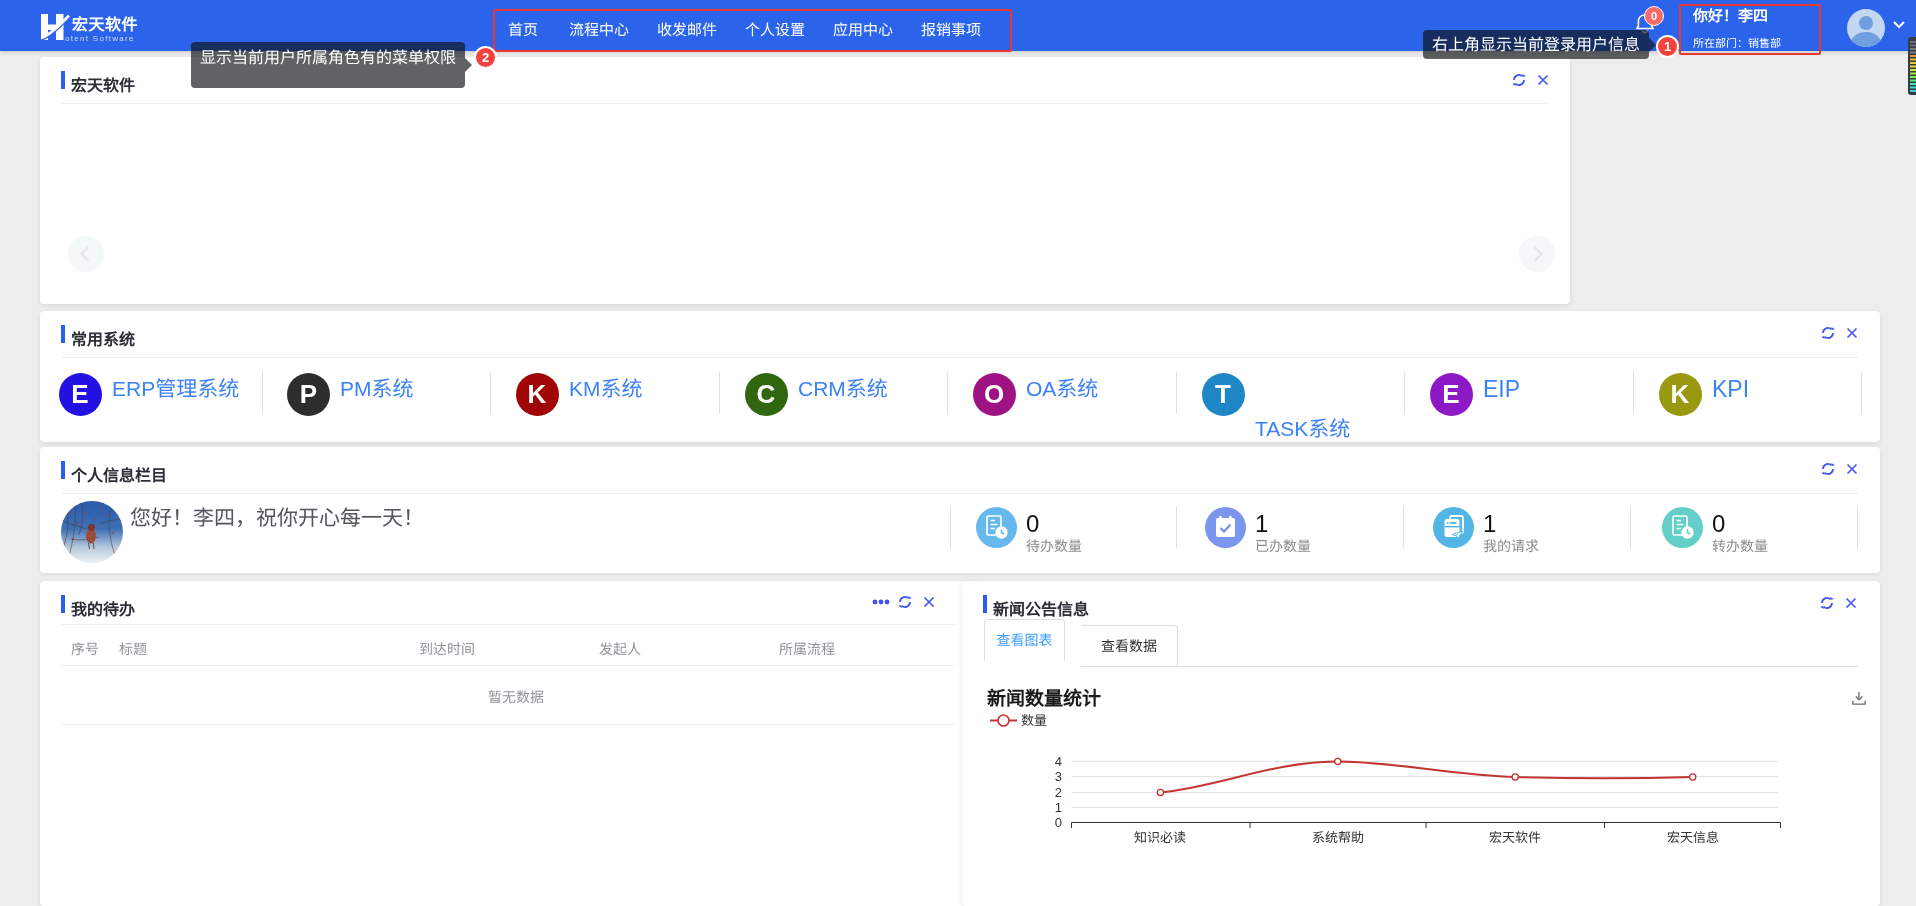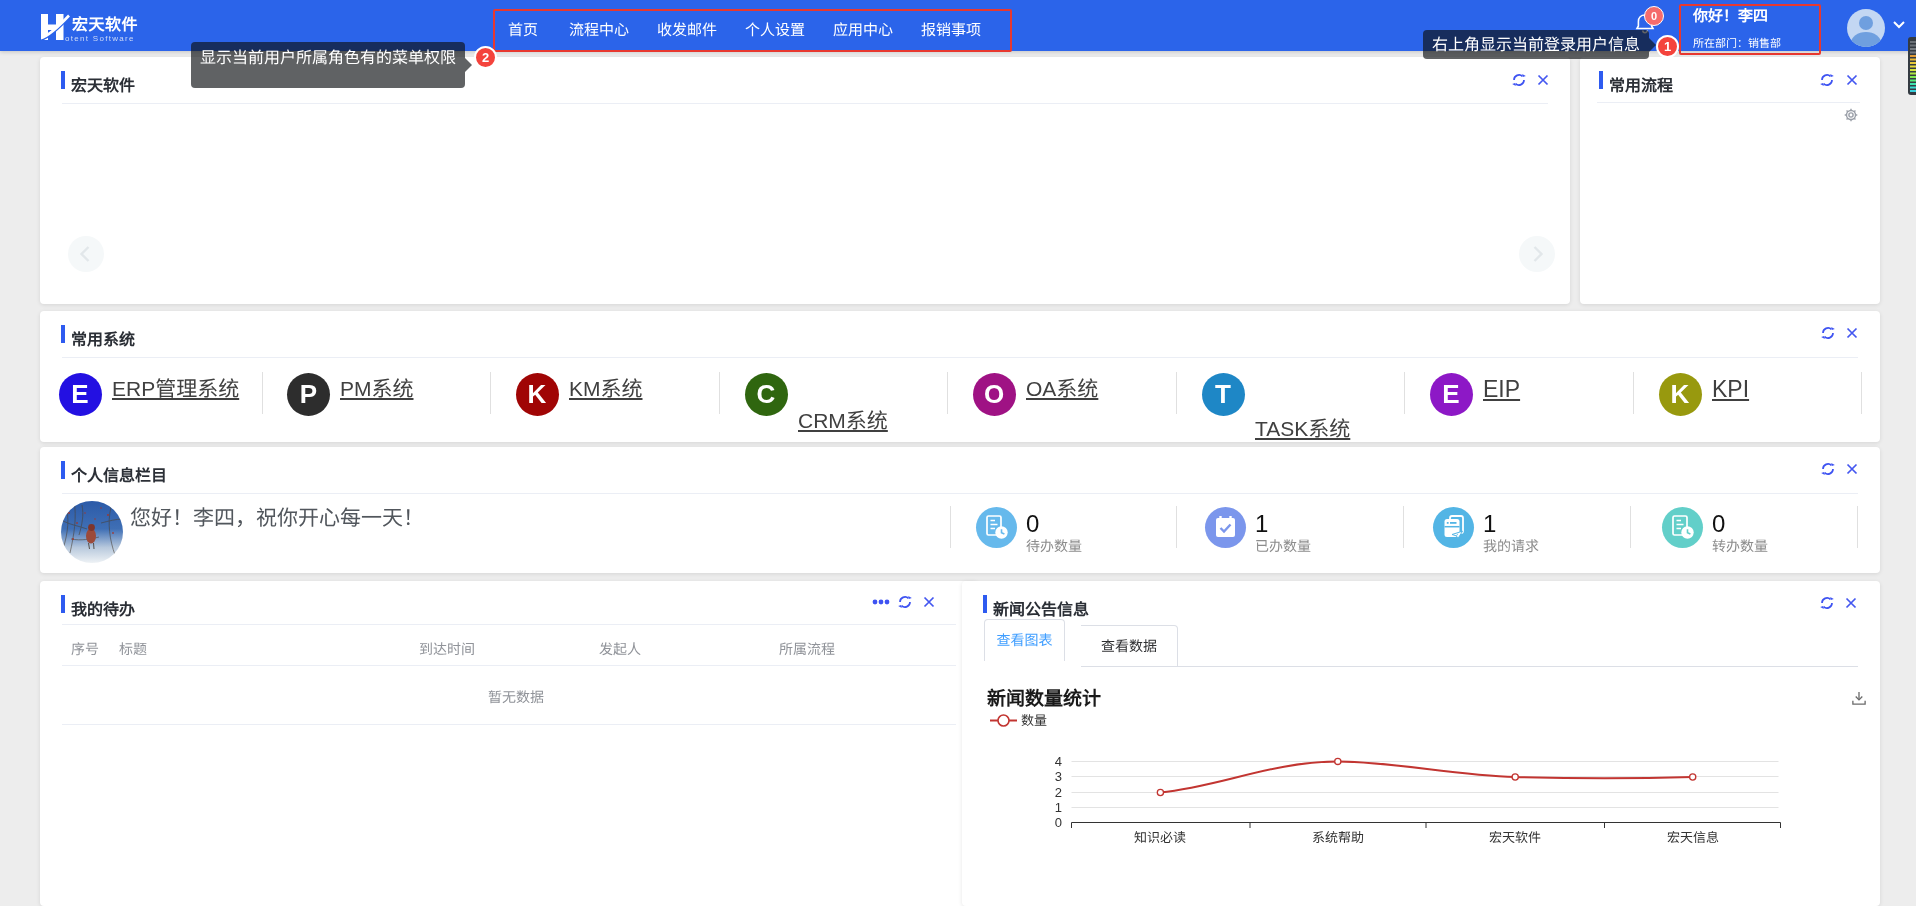--- a/index.html
+++ b/index.html
@@ -26,21 +26,21 @@
 .nbadge { position:absolute; border-radius:50%; background:#f4433c; border:2px solid #fff; color:#fff; font-weight:bold; text-align:center; z-index:32; }
 
 .panel { position:absolute; background:#fff; border-radius:4px; box-shadow:0 1px 4px rgba(0,0,0,.10); }
 .ptitle { position:absolute; font-size:16px; font-weight:bold; color:#2b2f36; white-space:nowrap; }
 .pbar { position:absolute; width:4px; height:18px; background:#2e5bf0; }
 .pdiv { position:absolute; height:0; border-top:1px solid #ebeef5; }
 .picon { position:absolute; width:14px; height:14px; }
 .vline { position:absolute; width:0; border-left:1px solid #e0e0e0; }
 
 .syscircle { position:absolute; width:43px; height:43px; border-radius:50%; color:#fff; text-align:center; line-height:43px; font-size:26px; font-weight:bold; }
-.syslabel { position:absolute; font-size:21px; color:#404040; white-space:nowrap;text-decoration:underline; }
+.syslabel { position:absolute; font-size:21px; color:#3b82f6; white-space:nowrap; }
 
 .statc { position:absolute; width:41px; height:41px; border-radius:50%; }
 .statn { position:absolute; font-size:24px; color:#111; }
 .statl { position:absolute; font-size:14px; color:#8c8c8c; white-space:nowrap; }
 
 .th { position:absolute; font-size:14px; color:#909399; white-space:nowrap; }
 .tab { position:absolute; height:42px; line-height:40px; text-align:center; font-size:14px; background:#fff; }
 </style>
 </head>
 <body>
@@ -125,43 +125,20 @@
       </svg>
     <div class="pdiv" style="left:22px;right:22px;top:46px;"></div>
     <div style="position:absolute;left:28px;top:179px;width:36px;height:36px;border-radius:50%;background:#f5f8f9;"><svg width="36" height="36" viewBox="0 0 36 36">
           <path d="M20.5,11 L13.5,18 L20.5,25" fill="none" stroke="#e2e7ea" stroke-width="2.4"></path>
         </svg></div>
     <div style="position:absolute;left:1479px;top:179px;width:36px;height:36px;border-radius:50%;background:#f5f8f9;"><svg width="36" height="36" viewBox="0 0 36 36">
           <path d="M15.5,11 L22.5,18 L15.5,25" fill="none" stroke="#e2e7ea" stroke-width="2.4"></path>
         </svg></div>
   </div>
 
-  <div class="panel" style="left:1580px;top:57px;width:300px;height:247px;">
-    <div class="pbar" style="left:19px;top:14px;"></div>
-    <div class="ptitle" style="left:29px;top:15px;">常用流程</div>
-    <svg class="picon" style="left:240px;top:16px;" viewBox="0 0 14 14">
-        <g fill="none" stroke="#3e53f2" stroke-width="1.7">
-          <path d="M12,7 a5,5 0 0 1 -8.5,3.6"></path>
-          <path d="M2,7 a5,5 0 0 1 8.5,-3.6"></path>
-        </g>
-        <path d="M10.2,1 L10.9,4.1 L13.8,3.1 Z" fill="#3e53f2"></path>
-        <path d="M3.8,13 L3.1,9.9 L0.2,10.9 Z" fill="#3e53f2"></path>
-      </svg>
-    <svg class="picon" style="left:266px;top:17px;width:12px;height:12px;" viewBox="0 0 12 12">
-        <path d="M1.5,1.5 L10.5,10.5 M10.5,1.5 L1.5,10.5" stroke="#4457f0" stroke-width="1.7"></path>
-      </svg>
-    <div class="pdiv" style="left:17px;right:20px;top:45px;"></div>
-    <svg style="position:absolute;left:264px;top:51px;width:14px;height:14px;" viewBox="0 0 14 14">
-        <g fill="none" stroke="#9a9fa8" stroke-width="1.4">
-          <circle cx="7" cy="7" r="2.1"></circle>
-          <circle cx="7" cy="7" r="4.5"></circle>
-          <path d="M7,0.7 L7,2.5 M7,11.5 L7,13.3 M0.7,7 L2.5,7 M11.5,7 L13.3,7 M2.55,2.55 L3.8,3.8 M10.2,10.2 L11.45,11.45 M11.45,2.55 L10.2,3.8 M3.8,10.2 L2.55,11.45"></path>
-        </g>
-      </svg>
-  </div>
 
   <div class="panel" style="left:40px;top:311px;width:1840px;height:131px;padding-left:17px;">
     <div class="pbar" style="left:21px;top:14px;"></div>
     <div class="ptitle" style="left:31px;top:15px;">常用系统</div>
     <svg class="picon" style="left:1781px;top:15px;" viewBox="0 0 14 14">
         <g fill="none" stroke="#3e53f2" stroke-width="1.7">
           <path d="M12,7 a5,5 0 0 1 -8.5,3.6"></path>
           <path d="M2,7 a5,5 0 0 1 8.5,-3.6"></path>
         </g>
         <path d="M10.2,1 L10.9,4.1 L13.8,3.1 Z" fill="#3e53f2"></path>
@@ -174,21 +151,21 @@
     <div class="syscircle" style="left:18.5px;top:61.5px;background:#2310e2;">E</div>
       <div class="syslabel" style="left:72px;top:61px;">ERP管理系统</div>
     <div class="vline" style="left:222px;top:61px;height:42px;"></div>
     <div class="syscircle" style="left:247px;top:61.5px;background:#2d2d2d;">P</div>
       <div class="syslabel" style="left:300px;top:61px;">PM系统</div>
     <div class="vline" style="left:450px;top:61px;height:42px;"></div>
     <div class="syscircle" style="left:475.5px;top:61.5px;background:#a00505;">K</div>
       <div class="syslabel" style="left:529px;top:61px;">KM系统</div>
     <div class="vline" style="left:679px;top:61px;height:42px;"></div>
     <div class="syscircle" style="left:704.5px;top:61.5px;background:#2f660f;">C</div>
-      <div class="syslabel" style="left:758px;top:61px;margin-top:32px;">CRM系统</div>
+      <div class="syslabel" style="left:758px;top:61px;">CRM系统</div>
     <div class="vline" style="left:907px;top:61px;height:42px;"></div>
     <div class="syscircle" style="left:932.5px;top:61.5px;background:#9f1284;">O</div>
       <div class="syslabel" style="left:986px;top:61px;">OA系统</div>
     <div class="vline" style="left:1136px;top:61px;height:42px;"></div>
     <div class="syscircle" style="left:1161.5px;top:61.5px;background:#1e87c6;">T</div>
       <div class="syslabel" style="left:1215px;top:61px;margin-top:40px;">TASK系统</div>
     <div class="vline" style="left:1364px;top:61px;height:42px;"></div>
     <div class="syscircle" style="left:1389.5px;top:61.5px;background:#8d18c6;">E</div>
       <div class="syslabel" style="left:1443px;top:65px;font-size:23px;">EIP</div>
     <div class="vline" style="left:1593px;top:61px;height:42px;"></div>

